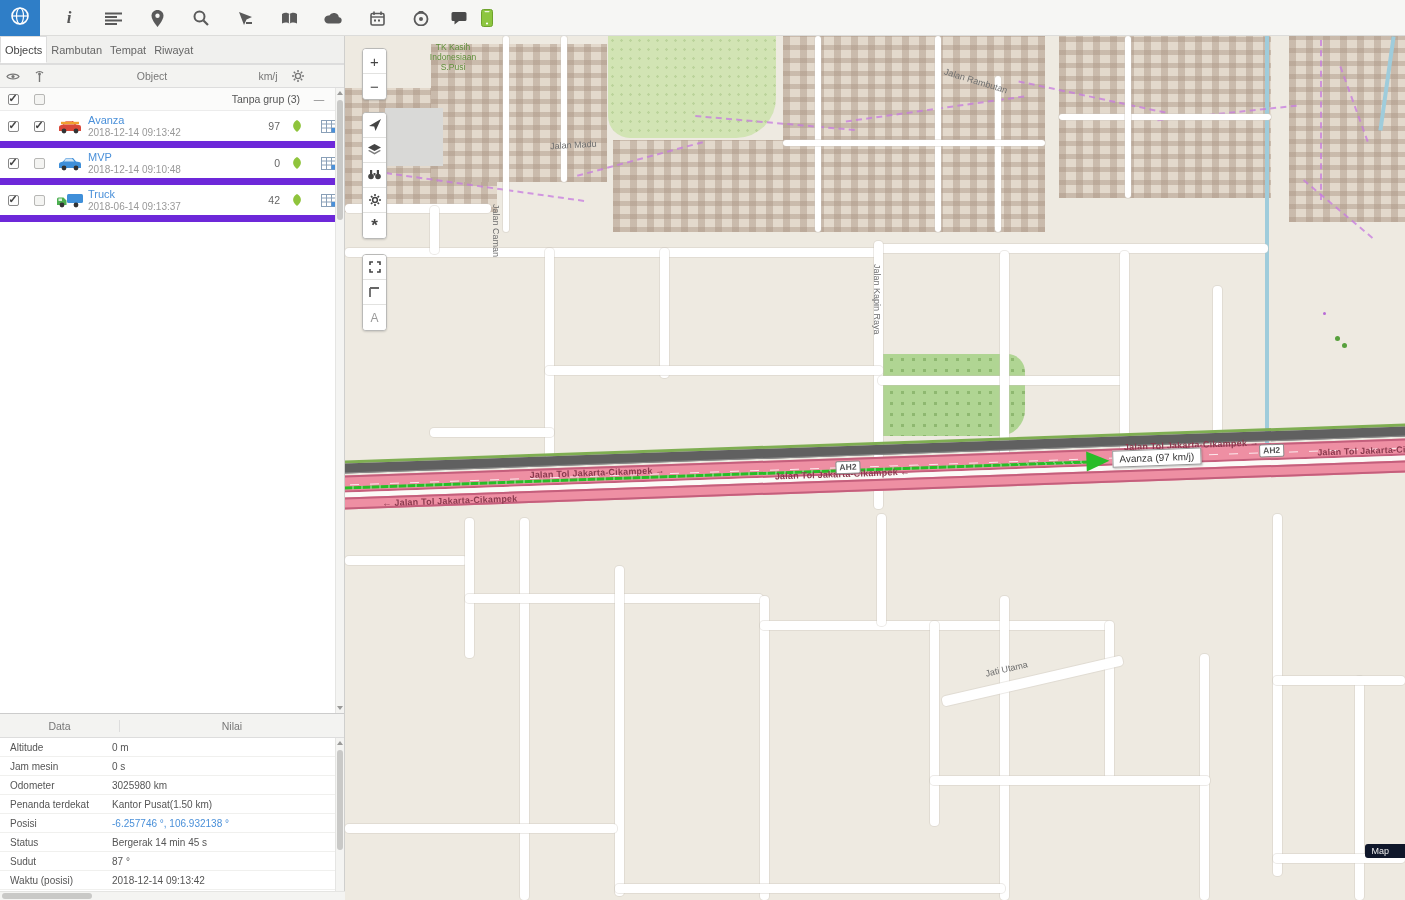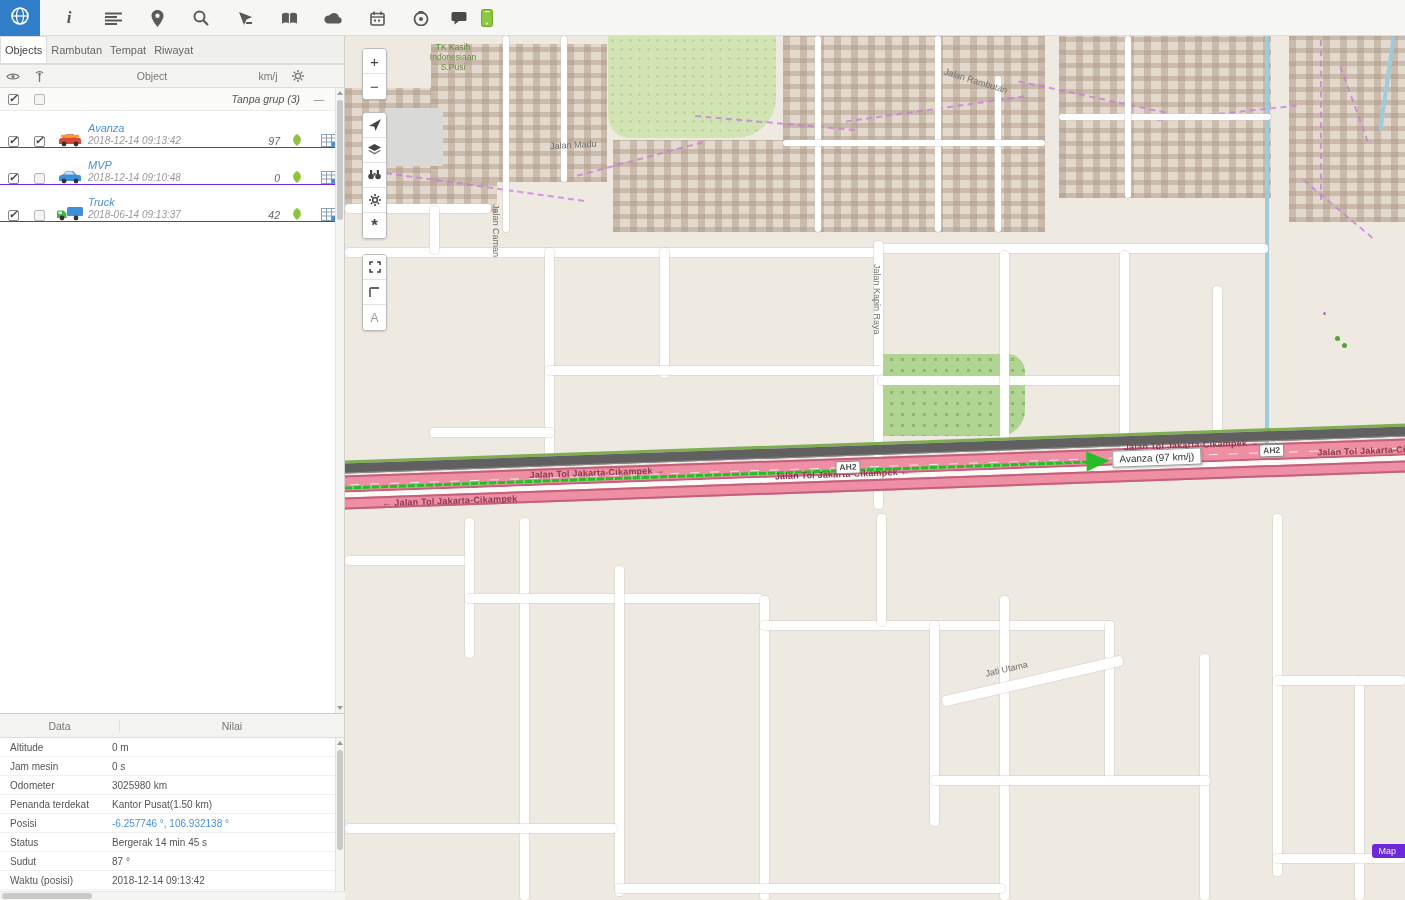--- a/index.html
+++ b/index.html
@@ -18,23 +18,23 @@
   .tabs { display:flex; height:28px; align-items:stretch; background:#f0f0ee; border-bottom:1px solid #ddd; }
   .tab { padding:0 4px; font-size:11px; color:#666; display:flex; align-items:center; cursor:pointer; }
   .tab.active { background:#fff; border:1px solid #ddd; border-bottom:1px solid #fff; color:#444; }
   .search-row { display:flex; align-items:center; padding:7px 8px; gap:6px; }
   .search-box { flex:1; position:relative; }
   .search-box input { width:100%; height:26px; border:1px solid #d8d8d6; background:#fff; padding:0 6px 0 24px; font-size:11px; color:#555; outline:none; }
   .search-glyph { position:absolute; left:6px; top:6px; }
   .srch-btn { width:26px; height:26px; display:flex; align-items:center; justify-content:center; cursor:pointer; }
   .list-header { display:flex; align-items:center; height:24px; background:#f3f3f1; border-top:1px solid #ddd; border-bottom:1px solid #ddd; font-size:10.5px; color:#777; }
   .lh-c { display:flex; align-items:center; justify-content:center; }
-  .obj-list { flex:1; background:#fff; position:relative; overflow:hidden;font-style:italic; }
+  .obj-list { flex:1; background:#fff; position:relative; overflow:hidden; }
   .grp-row { display:flex; align-items:center; height:23px; border-bottom:1px solid #ececec; background:#fbfbfa; font-size:10.5px; color:#555; }
-  .obj-row { display:flex; align-items:flex-end; height:37px; border-bottom:1px solid #6d28d9; background:#fff; cursor:pointer; }
+  .obj-row { display:flex; align-items:center; height:37px; border-bottom:7px solid #6d28d9; background:#fff; cursor:pointer; }
   .cb { width:11px; height:11px; border:1px solid #b7b7b5; border-radius:2px; background:#f4f4f2; margin:0 auto; position:relative; }
   .cb.checked { background:#fdfdfd; border-color:#888; }
   .cb.checked::after { content:"✓"; position:absolute; left:0px; top:-3px; font-size:11px; color:#444; font-weight:bold; }
   .col-cb { width:26px; display:flex; }
   .col-icon { width:36px; display:flex; justify-content:center; }
   .col-main { flex:1; overflow:hidden; }
   .obj-name { font-size:11px; color:#4a90d9; line-height:13px; }
   .obj-time { font-size:10px; color:#999; line-height:12px; }
   .col-speed { width:30px; text-align:right; font-size:10.5px; color:#666; padding-right:2px; }
   .col-sig { width:30px; display:flex; justify-content:center; }
@@ -83,21 +83,21 @@
   .s-pink2 { top:37px; height:12px; background:#ee8fa3; border-top:2px solid #c45f7c; border-bottom:2px solid #c45f7c; }
   .toll-label { position:absolute; font-size:9px; color:#8a3a4e; white-space:nowrap; font-weight:bold; letter-spacing:.2px; }
   .ref-badge { position:absolute; background:#fff; border:1px solid #8a8a8a; border-radius:2px; font-size:8.5px; color:#555; padding:0 3px; line-height:11px; font-weight:bold; }
   .trail { position:absolute; left:15px; top:26px; width:745px; height:3px; background:repeating-linear-gradient(90deg,#28bd28 0 7px,#69d869 7px 9px); }
   .trail-arrow { position:absolute; left:757px; top:17px; width:0; height:0; border-left:23px solid #28bd28; border-top:10px solid transparent; border-bottom:10px solid transparent; }
   .marker-label { position:absolute; left:783px; top:17px; background:#fff; border:1px solid #999; padding:2px 6px; font-size:10px; color:#333; white-space:nowrap; box-shadow:1px 1px 2px rgba(0,0,0,.25); cursor:pointer; }
 
   .mapctl { position:absolute; left:17px; width:25px; background:#fff; border:1px solid #b9b9b7; border-radius:4px; box-shadow:0 1px 2px rgba(0,0,0,.15); overflow:hidden; }
   .mc-btn { width:100%; height:25px; display:flex; align-items:center; justify-content:center; font-size:15px; color:#444; border-bottom:1px solid #e2e2e0; cursor:pointer; background:#fff; }
   .mc-btn:last-child { border-bottom:none; }
-  .attr { position:absolute; right:0; bottom:42px; background:#6d28d9; color:#eee; font-size:9px; padding:2px 9px 2px 6px; border-radius:3px 0 0 3px; }
+  .attr { position:absolute; right:0; bottom:42px; background:#0f172a; color:#eee; font-size:9px; padding:2px 16px 2px 6px; border-radius:3px 0 0 3px; }
   .tree { position:absolute; width:5px; height:5px; background:#57a03c; border-radius:50%; }
   .pdot { position:absolute; width:3px; height:3px; background:#b86bd6; border-radius:50%; }
 </style>
 </head>
 <body>
 
 <div class="app">
 
   <div class="toolbar">
     <div class="logo-tile">

